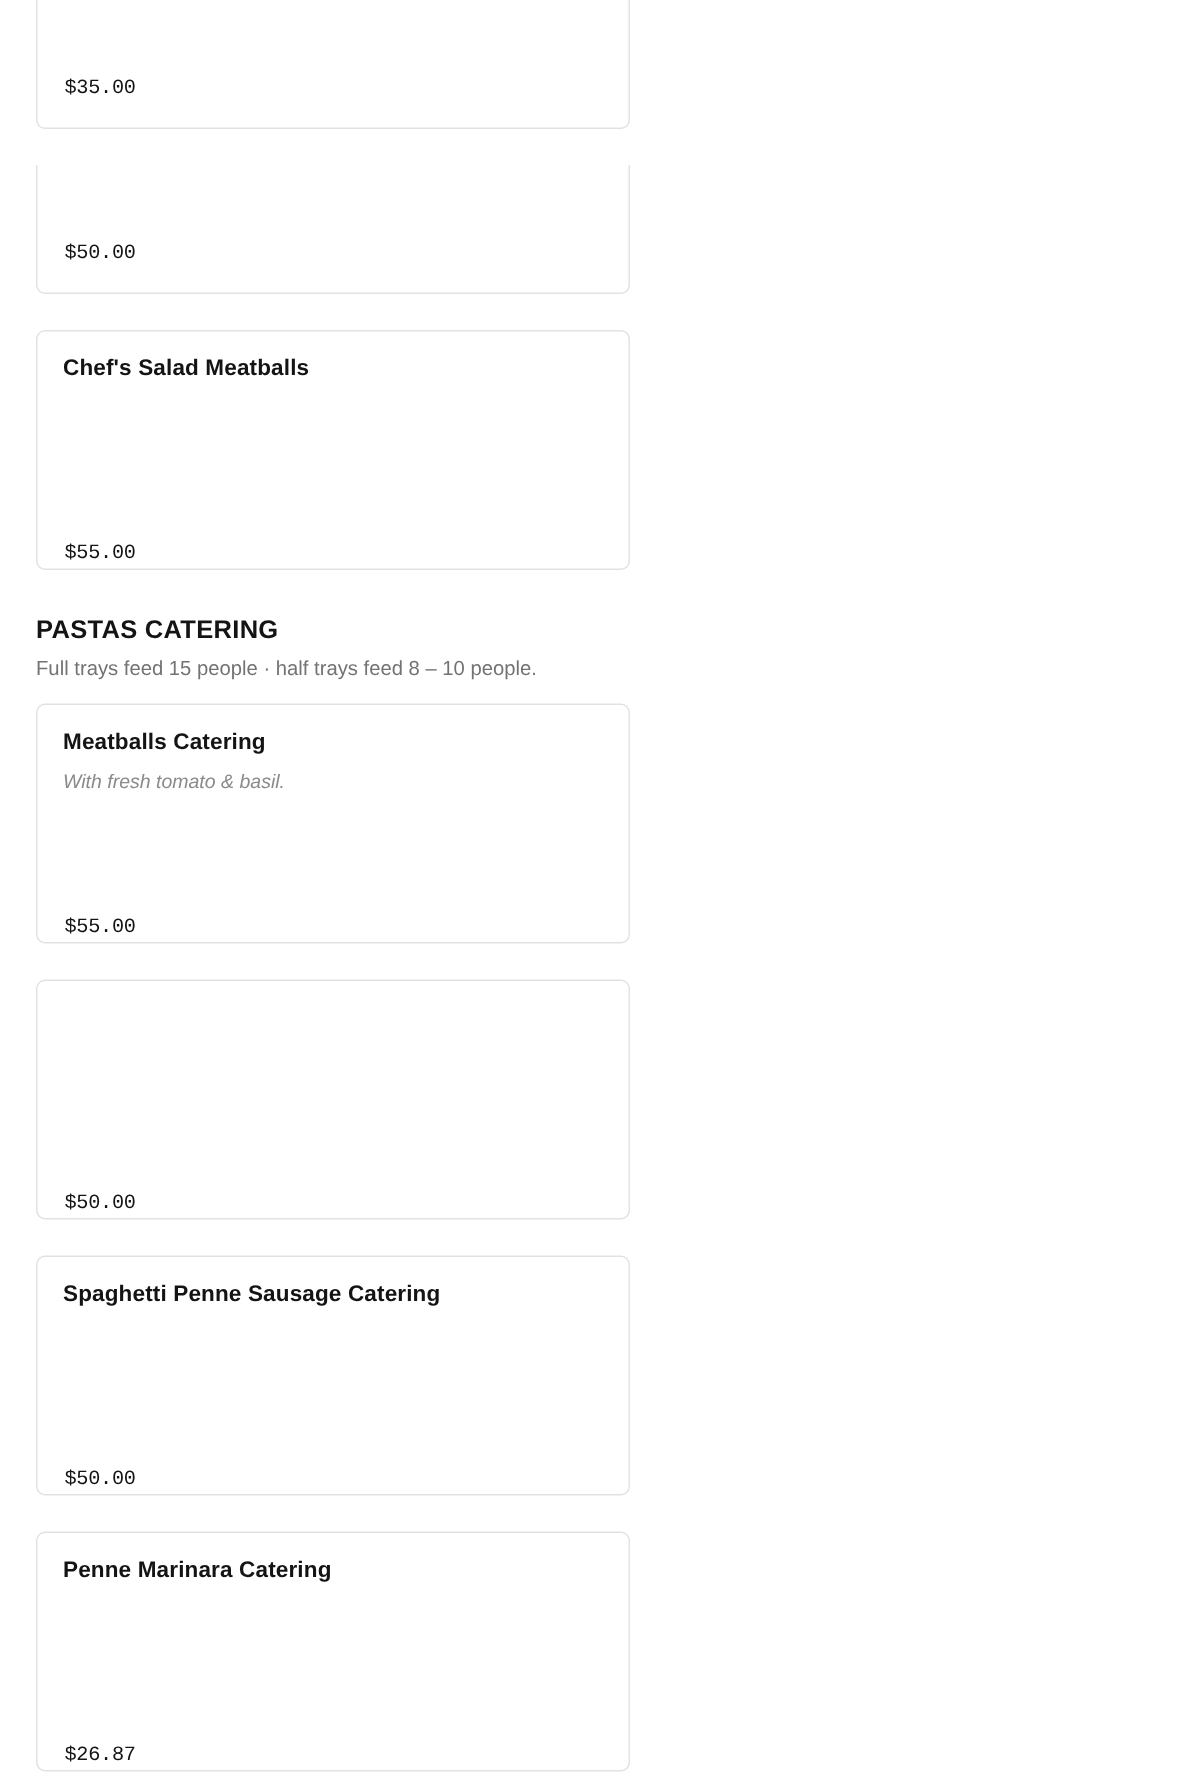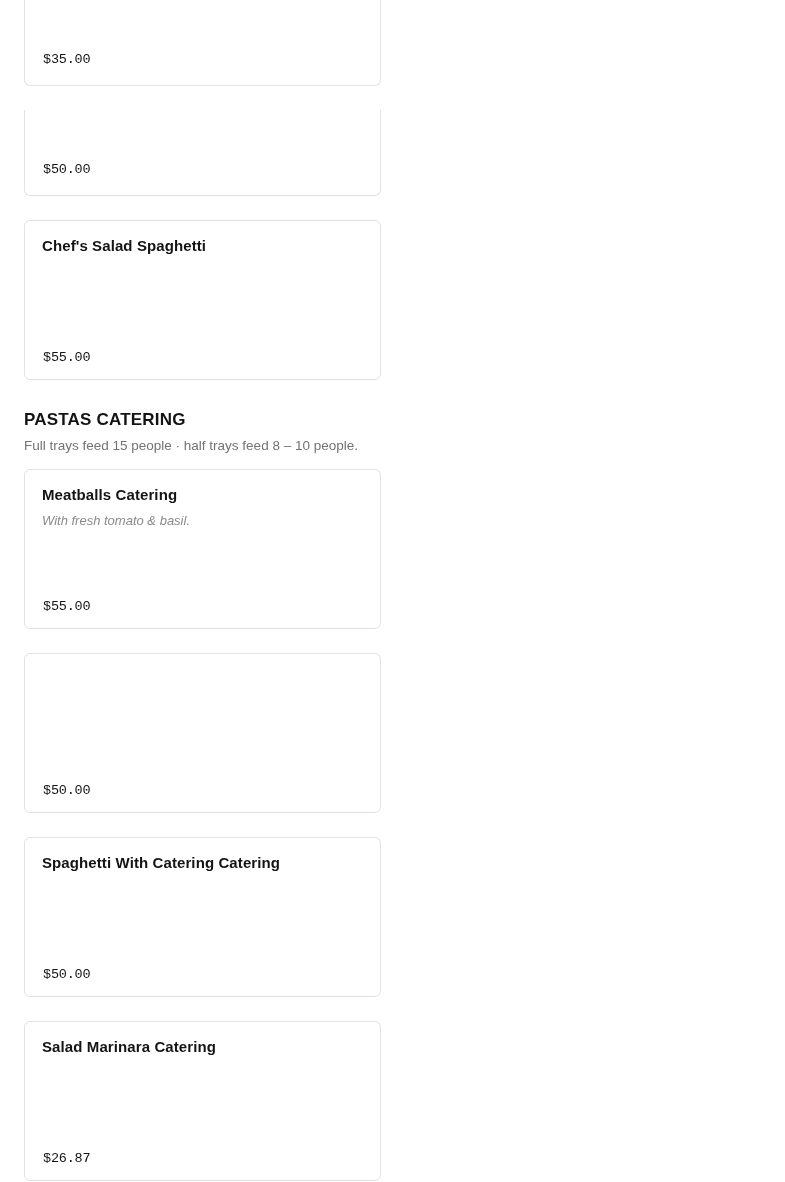--- a/index.html
+++ b/index.html
@@ -18,21 +18,21 @@
   .page {
     width: 785px;
     padding: 0 24px;
   }
   .grid {
     display: flex;
     flex-wrap: wrap;
     gap: 24px 24px;
   }
   .card {
-    width: 357px;
+    width: 396px;
     min-height: 160px;
     border: 1px solid #e2e2e2;
     border-radius: 6px;
     background: #fff;
     padding: 16px 17px 14px 17px;
     display: flex;
     flex-direction: column;
     justify-content: flex-start;
     position: relative;
   }
@@ -49,21 +49,21 @@
     margin-top: 8px;
     line-height: 1.3;
     font-style: italic;
   }
   .card-price {
     font-family: "Liberation Mono", monospace;
     font-size: 13.5px;
     color: #141414;
     position: absolute;
     left: 18px;
-    bottom: 14px;
+    bottom: 2px;
     letter-spacing: -0.2px;
   }
   .section-header {
     margin-top: 30px;
     margin-bottom: 4px;
   }
   .section-title {
     font-size: 17px;
     font-weight: 700;
     color: #141414;
@@ -99,43 +99,43 @@
     </div>
     <div class="card">
       <div class="card-price">$50.00</div>
     </div>
   </div>
 
   <div class="row-gap"></div>
 
   <div class="grid">
     <div class="card">
-      <div class="card-title">Chef's Salad Spaghetti</div>
+      <div class="card-title">Chef's Salad Meatballs</div>
       <div class="card-price">$55.00</div>
     </div>
   </div>
 
   <div class="section-header">
     <div class="section-title">PASTAS CATERING</div>
     <div class="section-sub">Full trays feed 15 people · half trays feed 8 – 10 people.</div>
   </div>
 
   <div class="grid">
     <div class="card">
       <div class="card-title">Meatballs Catering</div>
       <div class="card-desc">With fresh tomato &amp; basil.</div>
       <div class="card-price">$55.00</div>
     </div>
     <div class="card">
       <div class="card-price">$50.00</div>
     </div>
     <div class="card">
-      <div class="card-title">Spaghetti With Catering Catering</div>
+      <div class="card-title">Spaghetti Penne Sausage Catering</div>
       <div class="card-price">$50.00</div>
     </div>
     <div class="card">
-      <div class="card-title">Salad Marinara Catering</div>
+      <div class="card-title">Penne Marinara Catering</div>
       <div class="card-price">$26.87</div>
     </div>
 
   </div>
 
 </div>
 
 </body></html>

